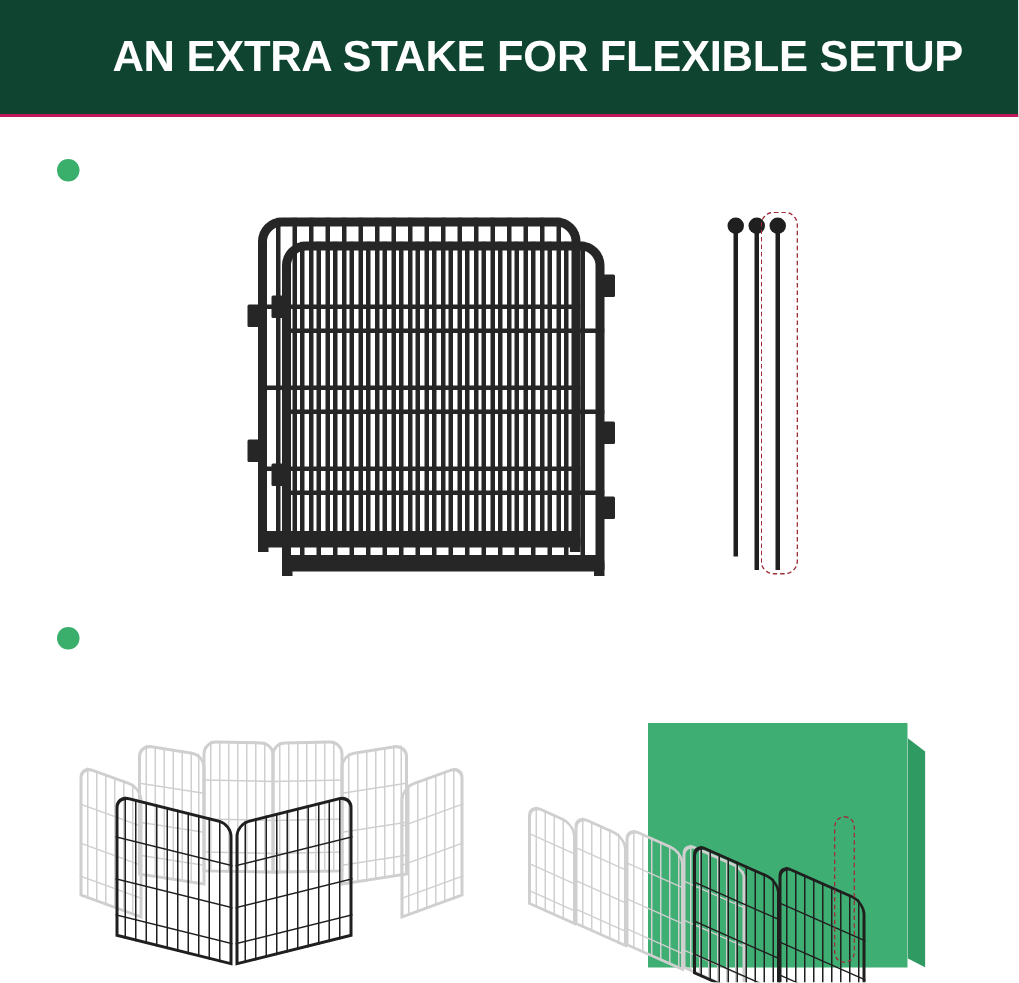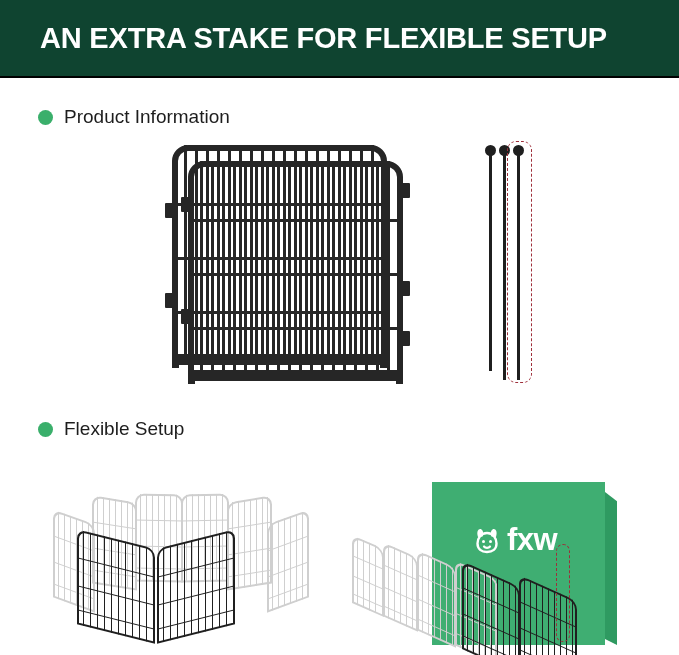--- a/index.html
+++ b/index.html
@@ -22,23 +22,24 @@
 
   
   .banner {
     position: absolute;
     left: 0;
     top: 0;
     width: 679px;
     height: 78px;
     background: #0f4430;
     box-sizing: border-box;
-    border-bottom: 2px solid #000000;
+    border-bottom: 2px solid #be185d;
     display: flex;
     align-items: center;
+    padding-left: 35px;
   }
   .banner-title {
     color: #ffffff;
     font-size: 29px;
     font-weight: bold;
     letter-spacing: -0.2px;
     margin-left: 40px;
     white-space: nowrap;
     font-family: "Liberation Sans", sans-serif;
   }
@@ -206,21 +207,20 @@
 <body>
 
 <div class="page">
 
   <div class="banner">
     <div class="banner-title">AN EXTRA STAKE FOR FLEXIBLE SETUP</div>
   </div>
 
   <div class="section-head" id="head-product">
     <span class="bullet"></span>
-    <span class="section-title">Product Information</span>
   </div>
 
   <div class="fig" id="hero-fence" style="left:160px; top:145px; width:250px; height:245px;">
 
     <div class="panel" style="left:12px; top:0px; width:215px; height:215px;">
       <div class="wires">
         <span class="wire" style="left:12px"></span>
           <span class="wire" style="left:23px"></span>
         <span class="wire" style="left:34px"></span>
           <span class="wire" style="left:45px"></span>
@@ -300,21 +300,20 @@
     <span class="stake" style="left:18px; top:9px; height:226px;"></span>
 
     <span class="stake-head" style="left:28px; top:0px;"></span>
     <span class="stake" style="left:32px; top:9px; height:226px;"></span>
 
     <span class="dash-box" style="left:22px; top:-4px; width:25px; height:242px;"></span>
   </div>
 
   <div class="section-head" id="head-flexible">
     <span class="bullet"></span>
-    <span class="section-title">Flexible Setup</span>
   </div>
 
   <div class="fig" id="pen" style="left:45px; top:487px; width:265px; height:163px;">
 
     <div class="pen-panel ghost" style="left:8px;  top:30px;  width:42px; height:88px;  transform: skewY(20deg);">
       <div class="pwires">
           <span class="pwire" style="left:5px"></span>
           <span class="pwire" style="left:11px"></span>
           <span class="pwire" style="left:17px"></span>
           <span class="pwire" style="left:23px"></span>
@@ -443,31 +442,20 @@
         <span class="prail" style="top:80px"></span>
       <div class="pframe"></div>
     </div>
   </div>
 
   <div class="fig" id="wall-scene" style="left:352px; top:482px; width:300px; height:173px;">
 
     <div class="wall-face" style="left:80px; top:0px; width:173px; height:163px;"></div>
     <div class="wall-side" style="left:253px; top:10px; width:12px; height:153px; clip-path: polygon(0 0, 100% 6%, 100% 100%, 0 96%);"></div>
 
-    <div class="logo-wrap" style="left:122px; top:42px;">
-      <svg width="26" height="28" viewBox="0 0 26 28">
-        <path d="M4 11 C2 5, 5 2, 7.5 3.5 C9.5 4.7, 9.6 8, 8.6 10.5 Z" fill="#ffffff"></path>
-        <path d="M22 11 C24 5, 21 2, 18.5 3.5 C16.5 4.7, 16.4 8, 17.4 10.5 Z" fill="#ffffff"></path>
-        <path d="M13 7 C19 7, 22.5 12, 22.5 17.5 C22.5 23, 18.5 26, 13 26 C7.5 26, 3.5 23, 3.5 17.5 C3.5 12, 7 7, 13 7 Z" fill="none" stroke="#ffffff" stroke-width="2.4"></path>
-        <circle cx="9.5" cy="15.5" r="1.5" fill="#ffffff"></circle>
-        <circle cx="16.5" cy="15.5" r="1.5" fill="#ffffff"></circle>
-        <path d="M10 20.5 C11.3 22.2, 14.7 22.2, 16 20.5" fill="none" stroke="#ffffff" stroke-width="2.2" stroke-linecap="round"></path>
-      </svg>
-      <span class="logo-text">fxw</span>
-    </div>
 
     <div class="pen-panel ghost" style="left:0px;   top:60px; width:32px; height:68px; transform: skewY(24deg);">
       <div class="pwires">
           <span class="pwire" style="left:5px"></span>
           <span class="pwire" style="left:11px"></span>
           <span class="pwire" style="left:17px"></span>
           <span class="pwire" style="left:23px"></span>
         </div>
       <span class="prail" style="top:20px"></span>
         <span class="prail" style="top:40px"></span>

